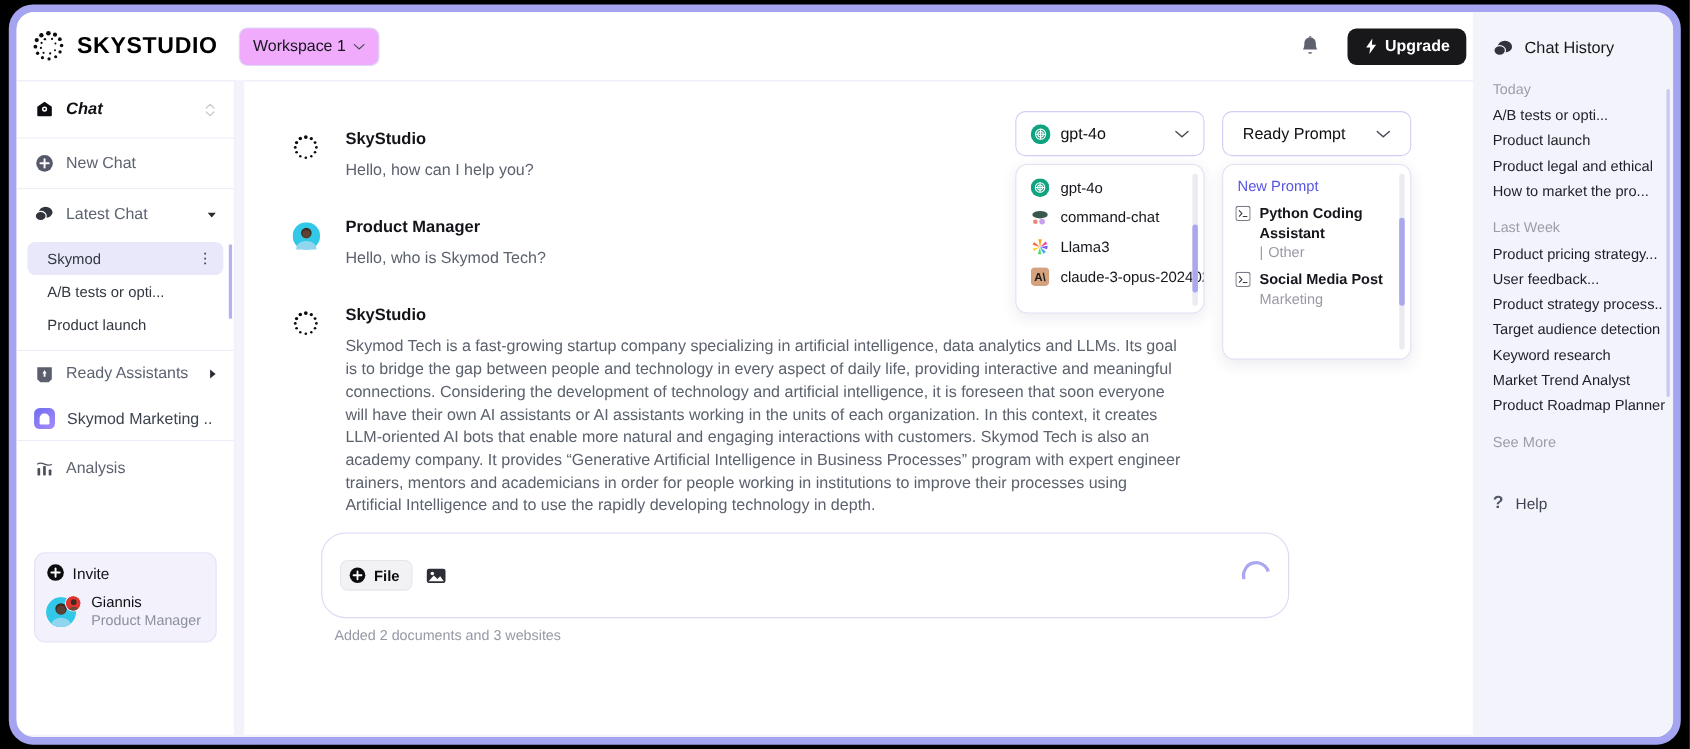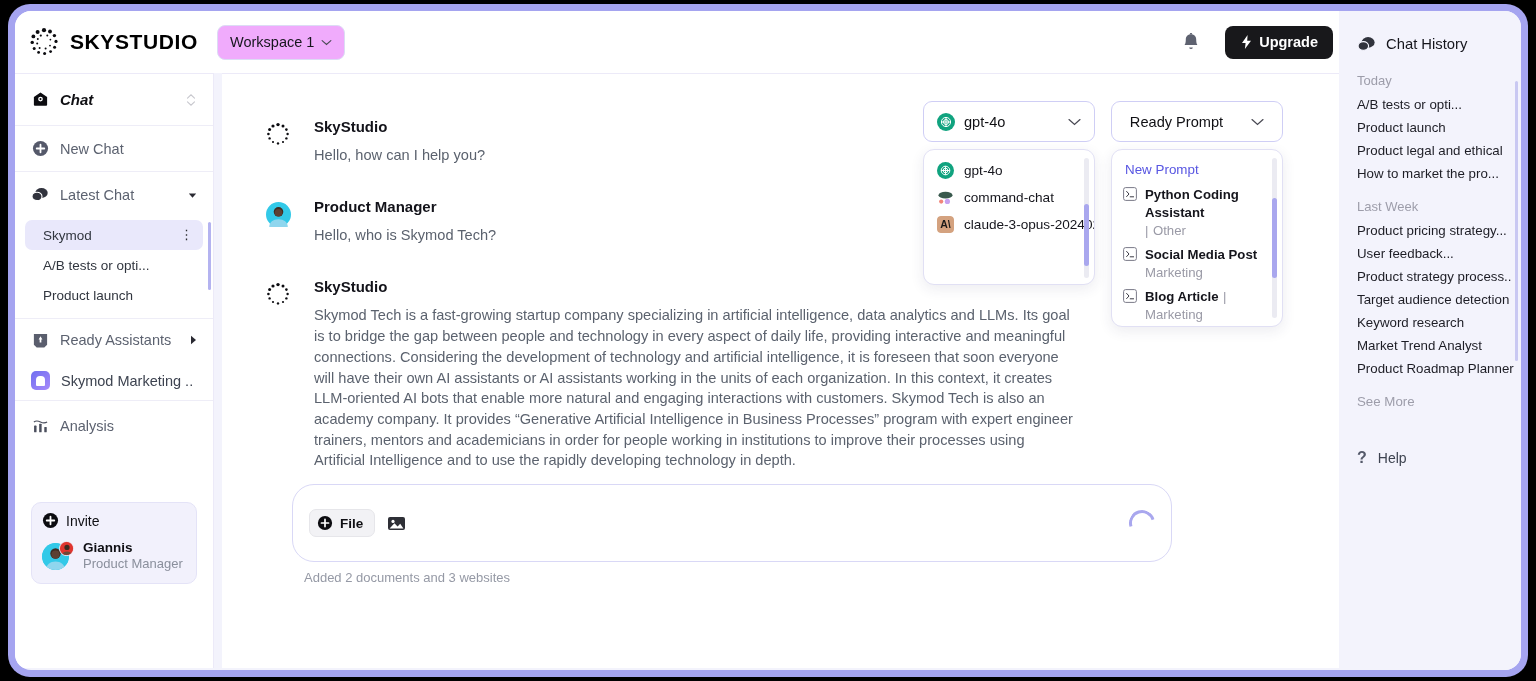--- a/index.html
+++ b/index.html
@@ -142,21 +142,21 @@
   .avatar-stack { position: relative; width: 32px; height: 30px; flex: none; }
   .av-main {
     position: absolute; left: 0; top: 2px; width: 27px; height: 27px;
     border-radius: 50%; overflow: hidden; background: #32c9e8;
   }
   .av-badge {
     position: absolute; right: 0; top: 0; width: 15px; height: 15px;
     border-radius: 50%; background: #e0352f; overflow: hidden;
     border: 1.5px solid #f2f1fc;
   }
-  .user-name { font-size: 13.5px; font-weight: 700; color: #101014; line-height: 16px;}
+  .user-name { font-size: 13.5px; font-weight: 400; color: #101014; line-height: 16px;}
   .user-role { font-size: 13px; color: #8a8f9c; line-height: 16px;}
 
   
   #main {
     position: absolute;
     left: 207px; top: 62px;
     width: 1138px; height: 595px;
     background: #ffffff;
     border-top: 1px solid #eceaf8;
     border-radius: 0 0 0 0;
@@ -627,20 +627,36 @@
           <ellipse cx="8.5" cy="6.2" rx="7" ry="3.4" fill="#39594d"></ellipse>
           <circle cx="4.2" cy="12.6" r="2.1" fill="#f1857a"></circle>
           <circle cx="10.4" cy="12.4" r="2.6" fill="#c8a2f0"></circle>
         </svg>
       </span>
       <span>command-chat</span>
     </div>
     <div class="dd-item">
       <span class="dd-ico">
         <svg viewBox="0 0 17 17" width="17" height="17">
+          <g transform="translate(8.5,8.5)">
+            <path d="M0 0 L-1.6 -7 L1.6 -7 Z" fill="#f5a623"></path>
+            <path d="M0 0 L5 -5 L6.6 -2.6 Z" fill="#e94b9c"></path>
+            <path d="M0 0 L7 -1.2 L6.4 2 Z" fill="#7c5cf5"></path>
+            <path d="M0 0 L5.4 4.4 L3 6.2 Z" fill="#3fa9f5"></path>
+            <path d="M0 0 L1 6.8 L-2 6.4 Z" fill="#4cd964"></path>
+            <path d="M0 0 L-5.6 4 L-6.8 1.4 Z" fill="#ffd23f"></path>
+            <path d="M0 0 L-6.8 -2 L-5.4 -4.6 Z" fill="#ff6b35"></path>
+          </g>
+        </svg>
+      </span>
+      <span>Llama3</span>
+    </div>
+    <div class="dd-item">
+      <span class="dd-ico">
+        <svg viewBox="0 0 17 17" width="17" height="17">
           <rect width="17" height="17" rx="3" fill="#d4a27f"></rect>
           <text x="8.5" y="12.4" font-family="Liberation Sans, sans-serif" font-size="10.5" font-weight="700" fill="#191917" text-anchor="middle">A\</text>
         </svg>
       </span>
       <span>claude-3-opus-202402</span>
     </div>
     <div class="dd-scroll-track" style="top:8px;height:120px"></div>
     <div class="dd-scroll-thumb" style="top:54px;height:62px"></div>
   </div>
 
@@ -671,31 +687,20 @@
       <svg class="pp-ico" viewBox="0 0 14 14">
         <rect x=".6" y=".6" width="12.8" height="12.8" rx="2" fill="none" stroke="#7a7a88" stroke-width="1"></rect>
         <path d="M3.6 4.4 6 7l-2.4 2.6M7.2 9.8h3.4" stroke="#3a3a44" stroke-width="1" fill="none" stroke-linecap="round"></path>
       </svg>
       <span>
         <span class="pp-title">Social Media Post</span><br>
         <span class="pp-cat">Marketing</span>
       </span>
     </div>
 
-    <div class="pp-item">
-      <svg class="pp-ico" viewBox="0 0 14 14">
-        <rect x=".6" y=".6" width="12.8" height="12.8" rx="2" fill="none" stroke="#7a7a88" stroke-width="1"></rect>
-        <path d="M3.6 4.4 6 7l-2.4 2.6M7.2 9.8h3.4" stroke="#3a3a44" stroke-width="1" fill="none" stroke-linecap="round"></path>
-      </svg>
-      <span>
-        <span class="pp-title">Blog Article</span>
-        <span class="pp-cat">|</span>
-        <span class="pp-cat">Marketing</span>
-      </span>
-    </div>
 
     <div class="dd-scroll-track" style="top:8px;height:160px"></div>
     <div class="dd-scroll-thumb" style="top:48px;height:80px"></div>
   </div>
 
   <div id="history">
     <div class="hist-head">
       <svg width="19" height="19" viewBox="0 0 18 18">
         <ellipse cx="10.5" cy="7" rx="6.2" ry="5" fill="#31333d"></ellipse>
         <ellipse cx="6" cy="10.4" rx="5" ry="4.2" fill="#31333d" stroke="#f3f3fc" stroke-width="1.1"></ellipse>

